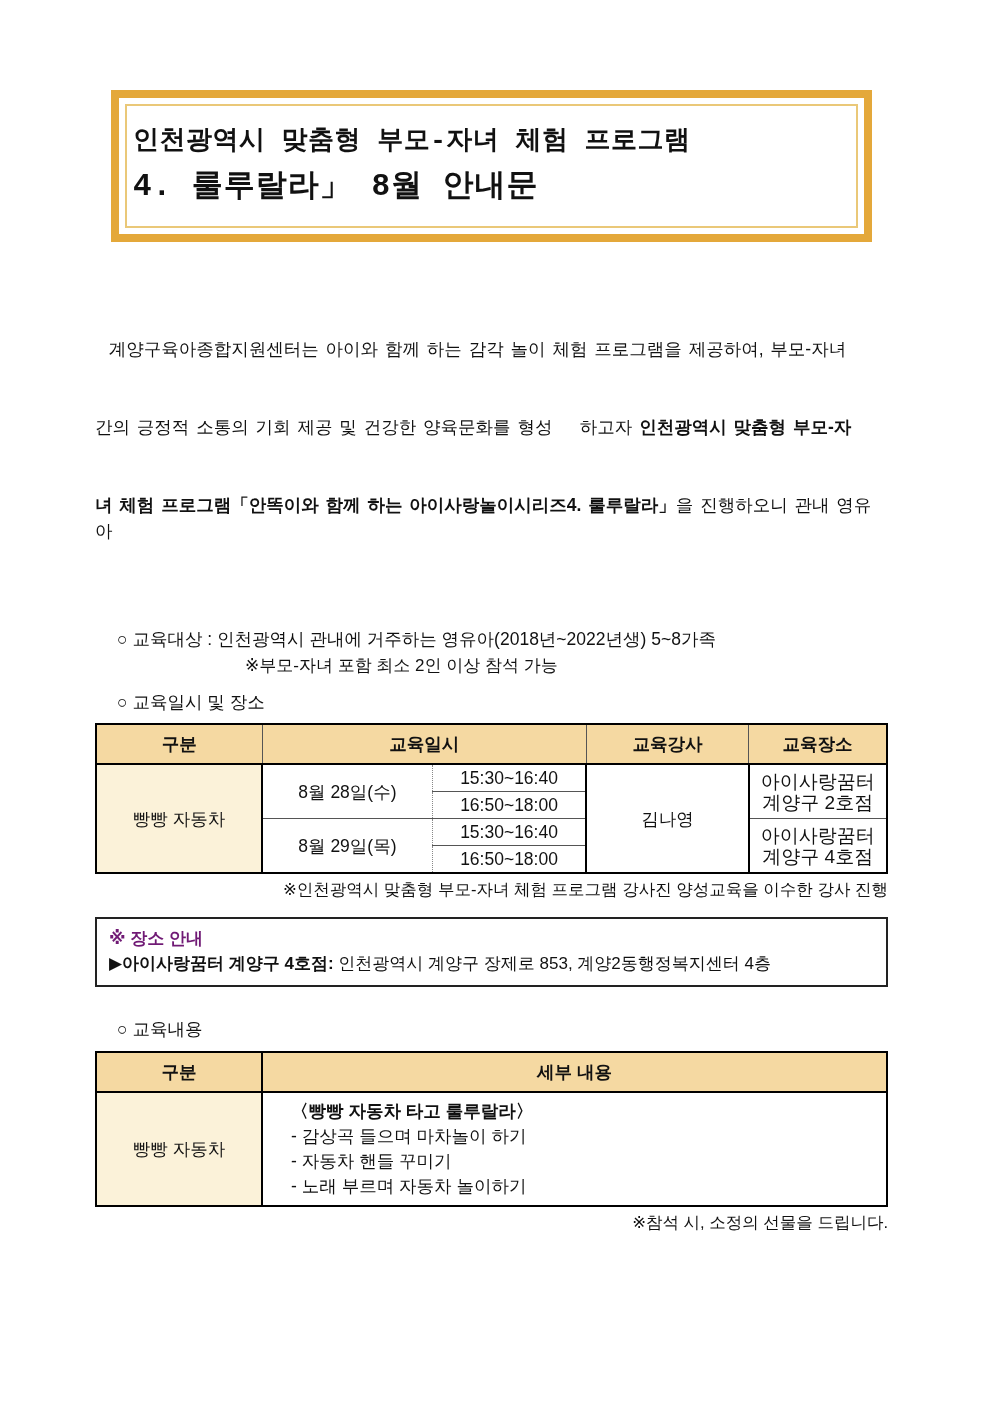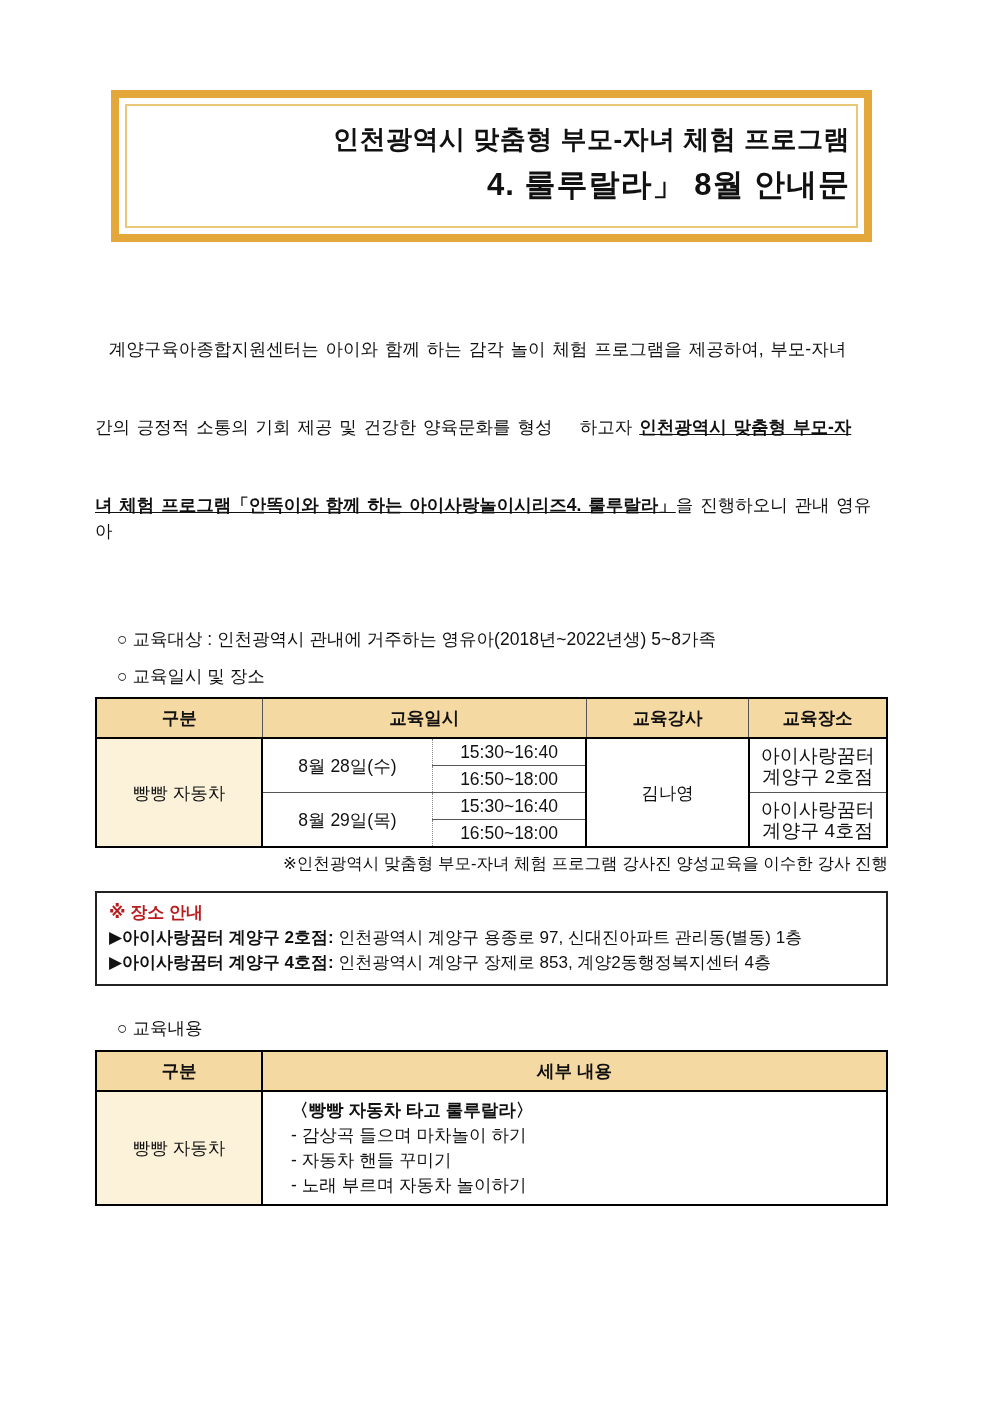--- a/index.html
+++ b/index.html
@@ -5,29 +5,29 @@
   html,body{margin:0;padding:0;background:#ffffff;}
   .page{
     width:992px;height:1403px;box-sizing:border-box;
     padding:90px 104px 0 95px;
     background:#fff;position:relative;overflow:hidden;
     font-family:"Liberation Sans","DejaVu Sans",sans-serif;
     color:#111;
   }
   
   .title-box{margin:0 16px;border:8px solid #e4a83a;background:#fff;}
-  .title-inner{border:2px solid #eac878;margin:6px;padding:16px 6px 20px;text-align:right;}
+  .title-inner{border:2px solid #eac878;margin:6px;padding:16px 6px 20px;text-align:left;font-family:Liberation Mono, monospace;}
   .t1{font-size:26px;font-weight:bold;letter-spacing:.5px;}
   .t2{font-size:31px;font-weight:bold;margin-top:9px;letter-spacing:.5px;}
   .t3{font-size:31px;font-weight:bold;margin-top:7px;letter-spacing:1px;}
   .sg-blue{color:#2fa8e1;}
   .sg-green{color:#7dc242;}
   .sg-yellow{color:#f2c12e;}
   .sg-red{color:#c0504d;}
-  .sg-b{font-weight:bold;text-decoration:underline;}
+  .sg-b{font-weight:bold;}
   
   .intro{margin:42px 0 0 0;font-size:17.5px;line-height:26px;white-space:pre-wrap;word-spacing:2px;}
   
   .bullet-line{font-size:17.5px;margin-left:22px;}
   .mt-target{margin-top:31px;}
   .target-note{font-size:17px;margin:3px 0 2px 150px;}
   .mt-sched{margin-top:13px;margin-bottom:9px;}
   .mt-section{margin-top:30px;margin-bottom:10px;}
   
   table{width:100%;border-collapse:collapse;font-size:17.5px;table-layout:fixed;}
@@ -36,21 +36,21 @@
   th{background:#f5d9a2;font-weight:bold;height:38px;border-top:2px solid #000;border-bottom:2px solid #000;}
   .v2r{border-right:2px solid #000;}
   .cream{background:#fbf2d9;}
   .schedule td{height:26px;}
   .c-date{border-right:1px dotted #888;}
   .c-time{border-left:1px dotted #888;}
   .c-place{font-size:19px;line-height:21px;white-space:pre-line;}
   .tbl-note{text-align:right;font-size:16.5px;margin-top:5px;}
   
   .place-box{border:2px solid #222;margin-top:16px;padding:7px 12px 9px;font-size:17px;line-height:25px;}
-  .pb-title{color:#b91c1c;font-weight:bold;}
+  .pb-title{color:#701a75;font-weight:bold;}
   .pb-item b{font-weight:bold;}
   
   .content-table .detail-cell{text-align:left;padding:6px 28px;line-height:25px;height:100px;}
   .detail-title{font-weight:bold;}
 </style>
 </head>
 <body>
 
 <div class="page">
 
@@ -61,20 +61,21 @@
     </div>
   </div>
 
   <div class="intro">
     <div><span>  계양구육아종합지원센터는 아이와 함께 하는 감각 놀이 체험 프로그램을 제공하여, 부모-자녀</span></div>
     <div><span>간의 긍정적 소통의 기회 제공 및 건강한 양육문화를 형성    하고자 </span><span class="sg-b">인천광역시 맞춤형 부모-자</span></div>
     <div><span class="sg-b">녀 체험 프로그램「안똑이와 함께 하는 아이사랑놀이시리즈4. 룰루랄라」</span><span>을 진행하오니 관내 영유아</span></div>
   </div>
 
   <div class="bullet-line mt-target">○  교육대상 : 인천광역시 관내에 거주하는 영유아(2018년~2022년생) 5~8가족</div>
+  <div class="target-note">※부모-자녀 포함 최소 2인 이상 참석 가능</div>
 
   <div class="bullet-line mt-sched">○  교육일시 및 장소</div>
 
   <table class="schedule">
     <colgroup>
         <col style="width:21%">
         <col style="width:21.5%">
         <col style="width:19.5%">
         <col style="width:20.5%">
         <col style="width:17.5%">
@@ -105,21 +106,20 @@
     </tr>
     <tr>
       <td class="c-time v2r">16:50~18:00</td>
     </tr>
   </tbody>
     </table>
   <div class="tbl-note">※인천광역시 맞춤형 부모-자녀 체험 프로그램 강사진 양성교육을 이수한 강사 진행</div>
 
   <div class="place-box">
     <div class="pb-title">※ 장소 안내</div>
-    <div class="pb-item"><b>▶아이사랑꿈터 계양구 2호점:</b><span> 인천광역시 계양구 용종로 97, 신대진아파트 관리동(별동) 1층</span></div>
     <div class="pb-item"><b>▶아이사랑꿈터 계양구 4호점:</b><span> 인천광역시 계양구 장제로 853, 계양2동행정복지센터 4층</span></div>
   </div>
 
   <div class="bullet-line mt-section">○  교육내용</div>
   <table class="content-table">
     <colgroup>
         <col style="width:21%">
         <col style="width:79%">
       </colgroup>
     <tbody>
@@ -131,14 +131,15 @@
       <td class="cream v2r">빵빵 자동차</td>
       <td class="detail-cell">
         <div class="detail-title">〈빵빵 자동차 타고 룰루랄라〉</div>
         <div>- 감상곡 들으며 마차놀이 하기</div>
         <div>- 자동차 핸들 꾸미기</div>
         <div>- 노래 부르며 자동차 놀이하기</div>
       </td>
     </tr>
   </tbody>
     </table>
+  <div class="tbl-note">※참석 시, 소정의 선물을 드립니다.</div>
 
 </div>
 
 </body></html>

